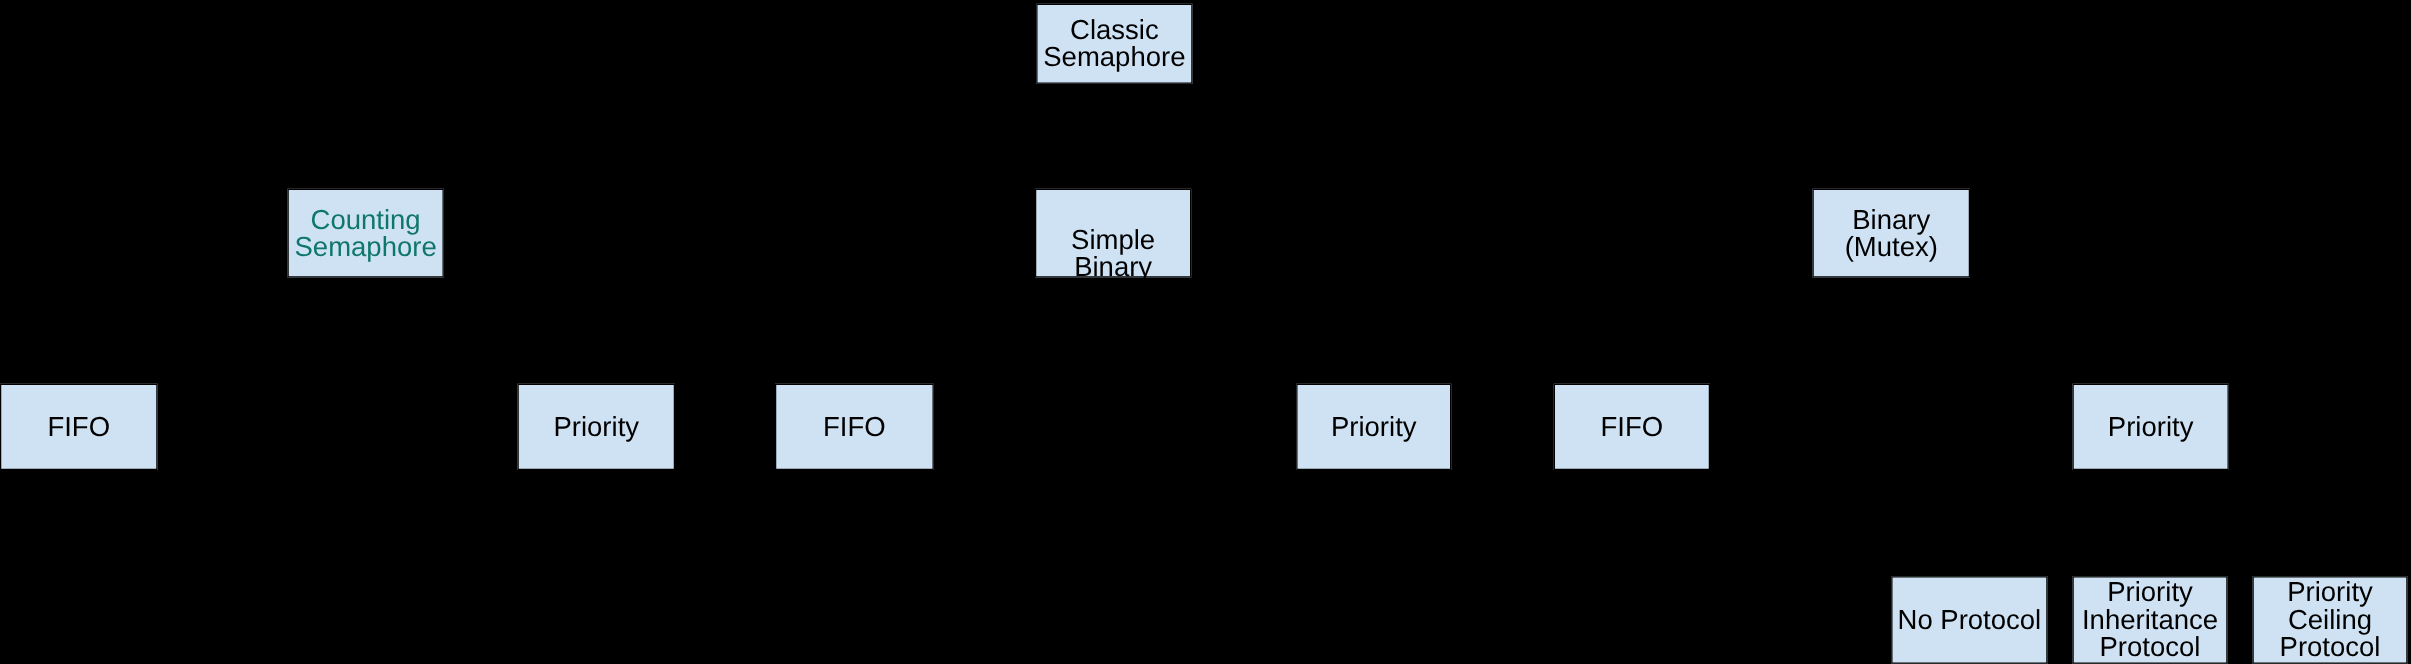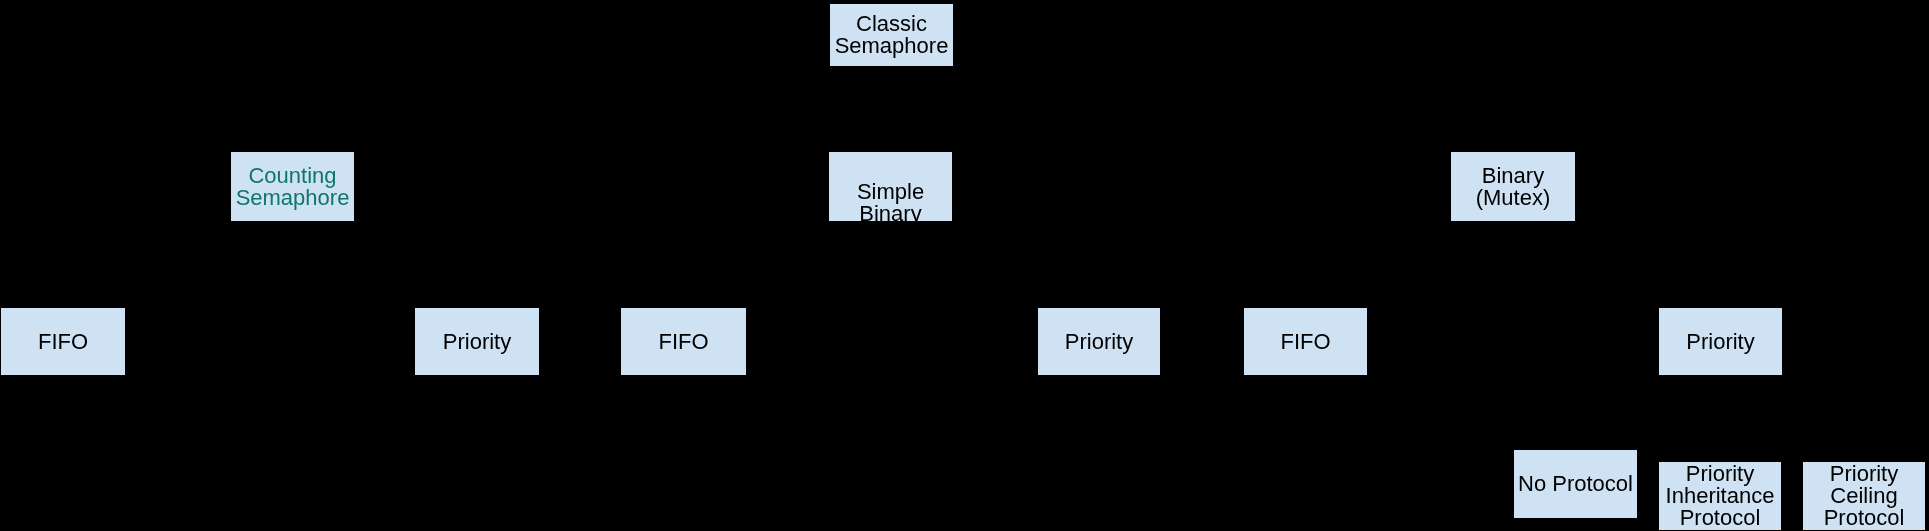--- a/index.html
+++ b/index.html
@@ -66,21 +66,21 @@
     </div>
     <div class="node" style="left: 1037px; top: 307px; width: 124px; height: 69px; background: rgb(207, 226, 243); border-color: rgb(0, 0, 0);">
       <div class="node-label" style="color: rgb(0, 0, 0);">Priority</div>
     </div>
     <div class="node" style="left: 1243px; top: 307px; width: 125px; height: 69px; background: rgb(207, 226, 243); border-color: rgb(0, 0, 0);">
       <div class="node-label" style="color: rgb(0, 0, 0);">FIFO</div>
     </div>
     <div class="node" style="left: 1658px; top: 307px; width: 125px; height: 69px; background: rgb(207, 226, 243); border-color: rgb(0, 0, 0);">
       <div class="node-label" style="color: rgb(0, 0, 0);">Priority</div>
     </div>
-    <div class="node" style="left: 1513px; top: 449px; width: 125px; height: 70px; background: rgb(207, 226, 243); border-color: rgb(0, 0, 0);">
+    <div class="node" style="left: 1513px; top: 461px; width: 125px; height: 70px; background: rgb(207, 226, 243); border-color: rgb(0, 0, 0);">
       <div class="node-label" style="color: rgb(0, 0, 0);">No Protocol</div>
     </div>
     <div class="node" style="left: 1658px; top: 461px; width: 124px; height: 70px; background: rgb(207, 226, 243); border-color: rgb(0, 0, 0);">
       <div class="node-label" style="color: rgb(0, 0, 0);">Priority
 Inheritance
 Protocol</div>
     </div>
     <div class="node" style="left: 1802px; top: 461px; width: 124px; height: 70px; background: rgb(207, 226, 243); border-color: rgb(0, 0, 0);">
       <div class="node-label" style="color: rgb(0, 0, 0);">Priority
 Ceiling

